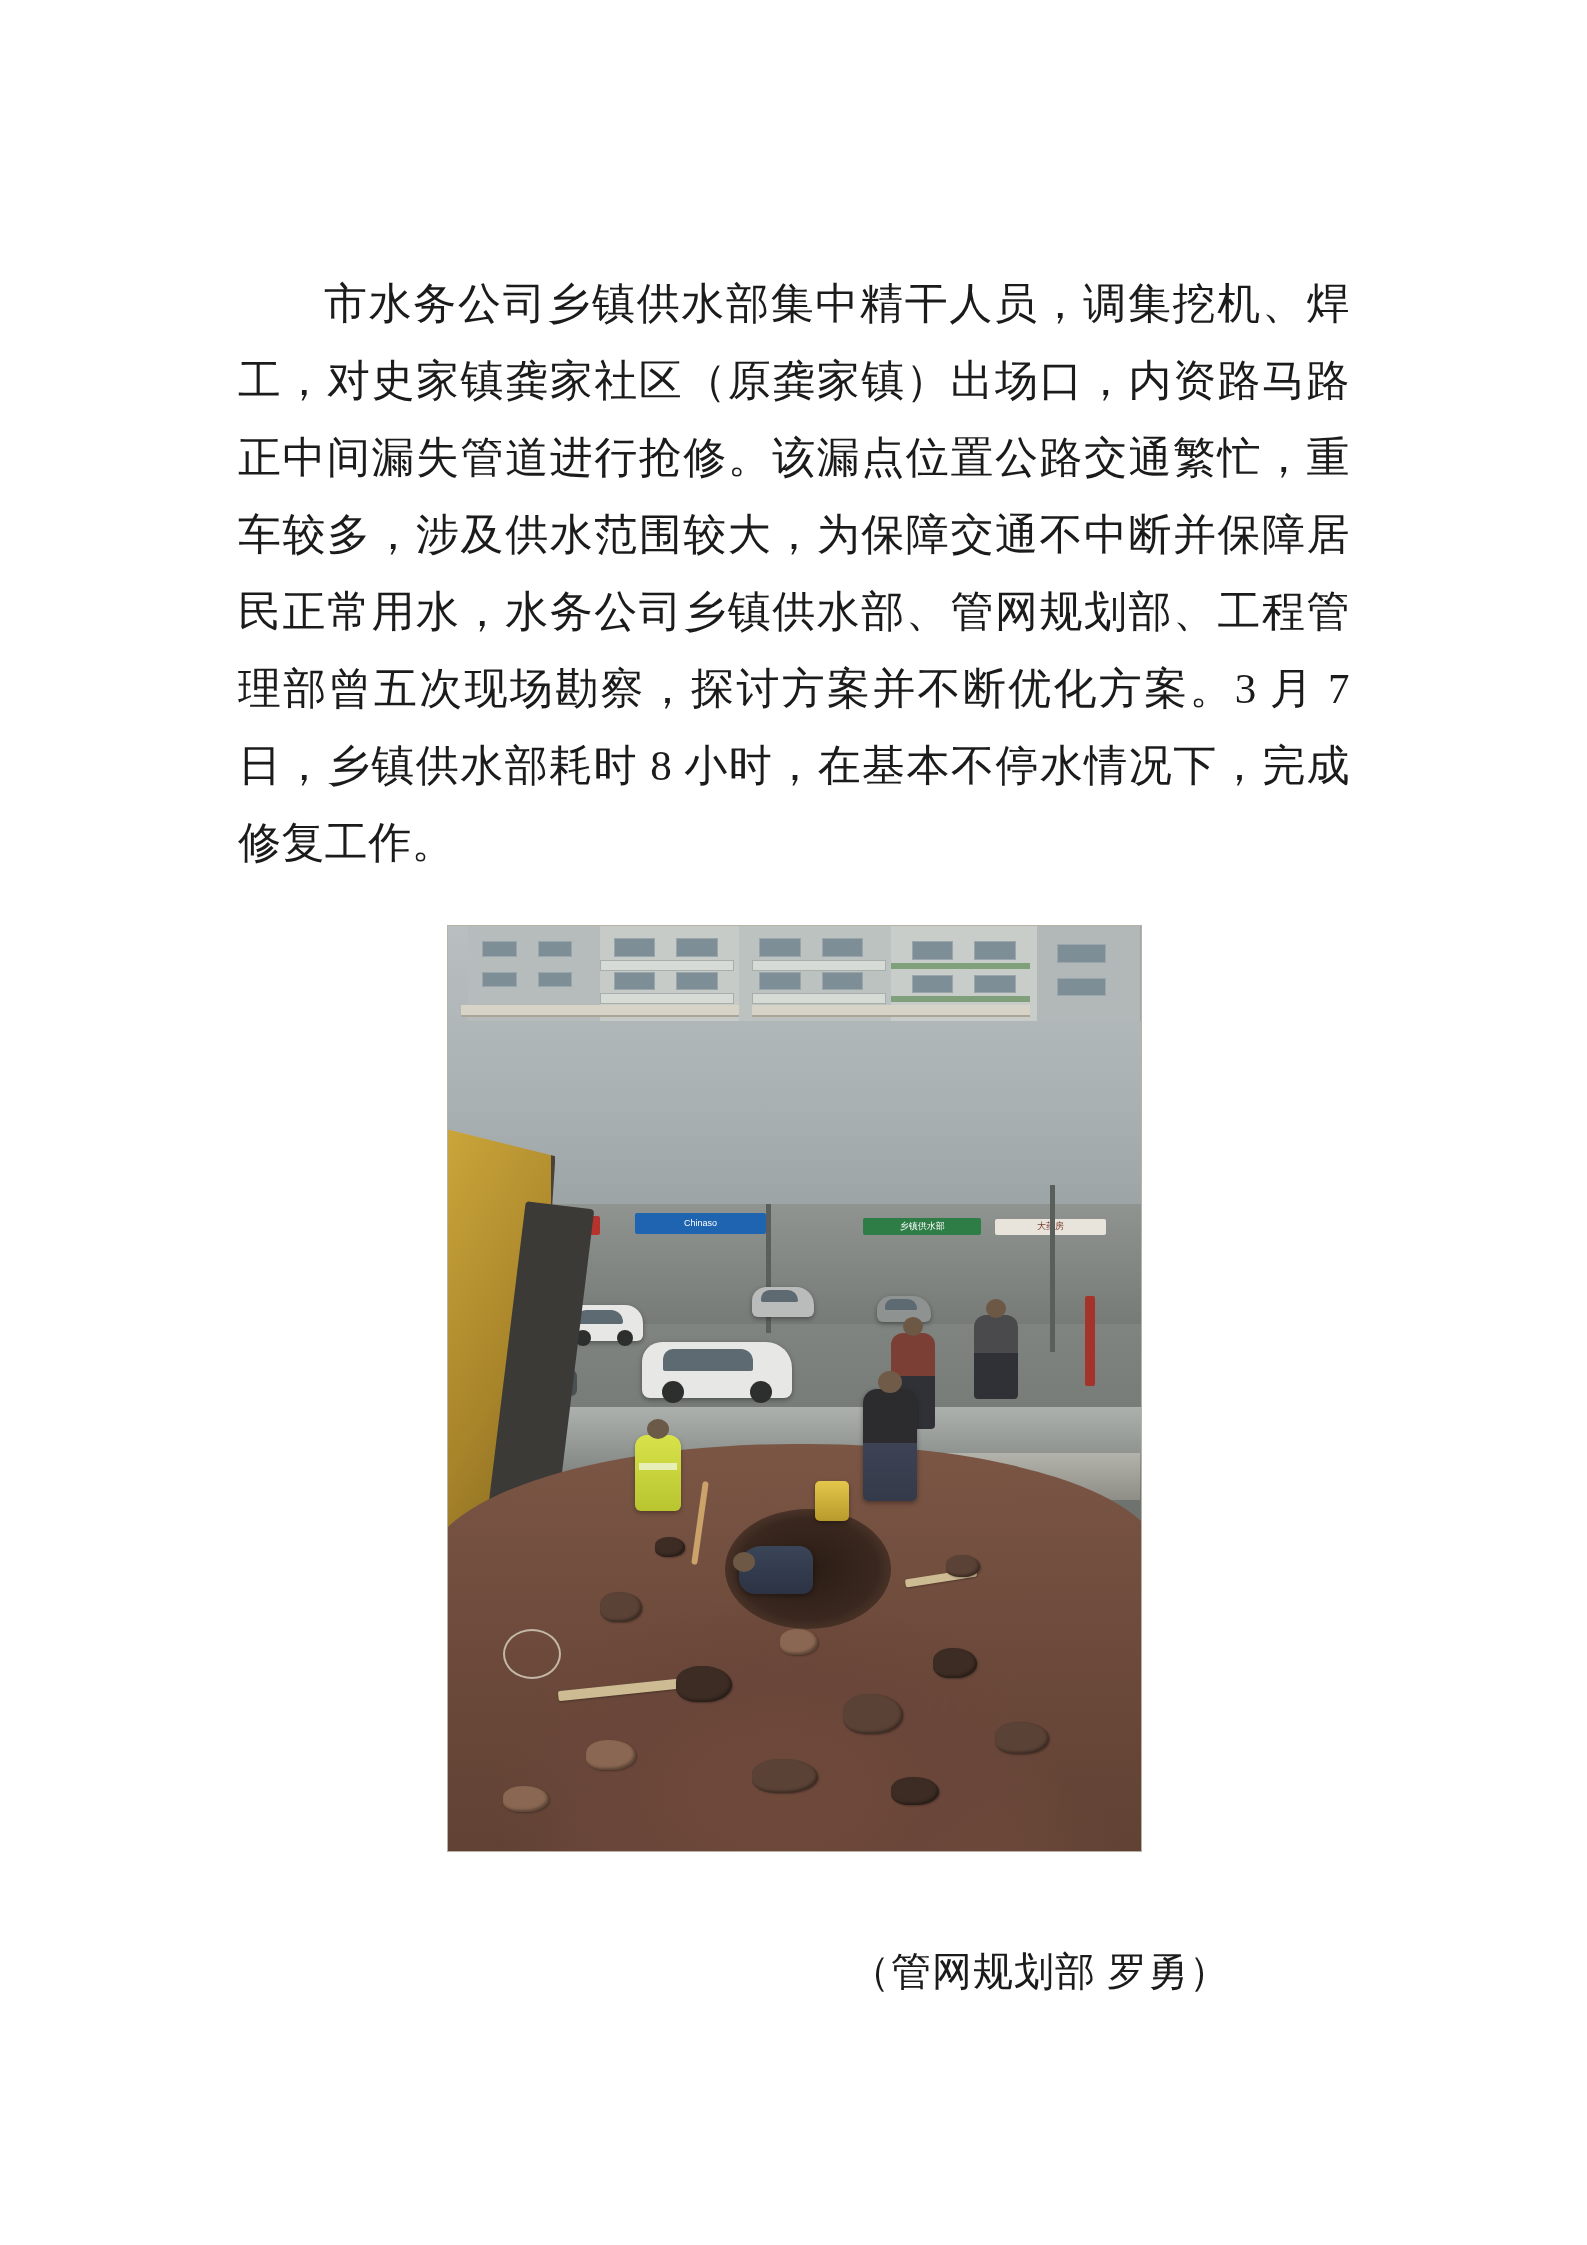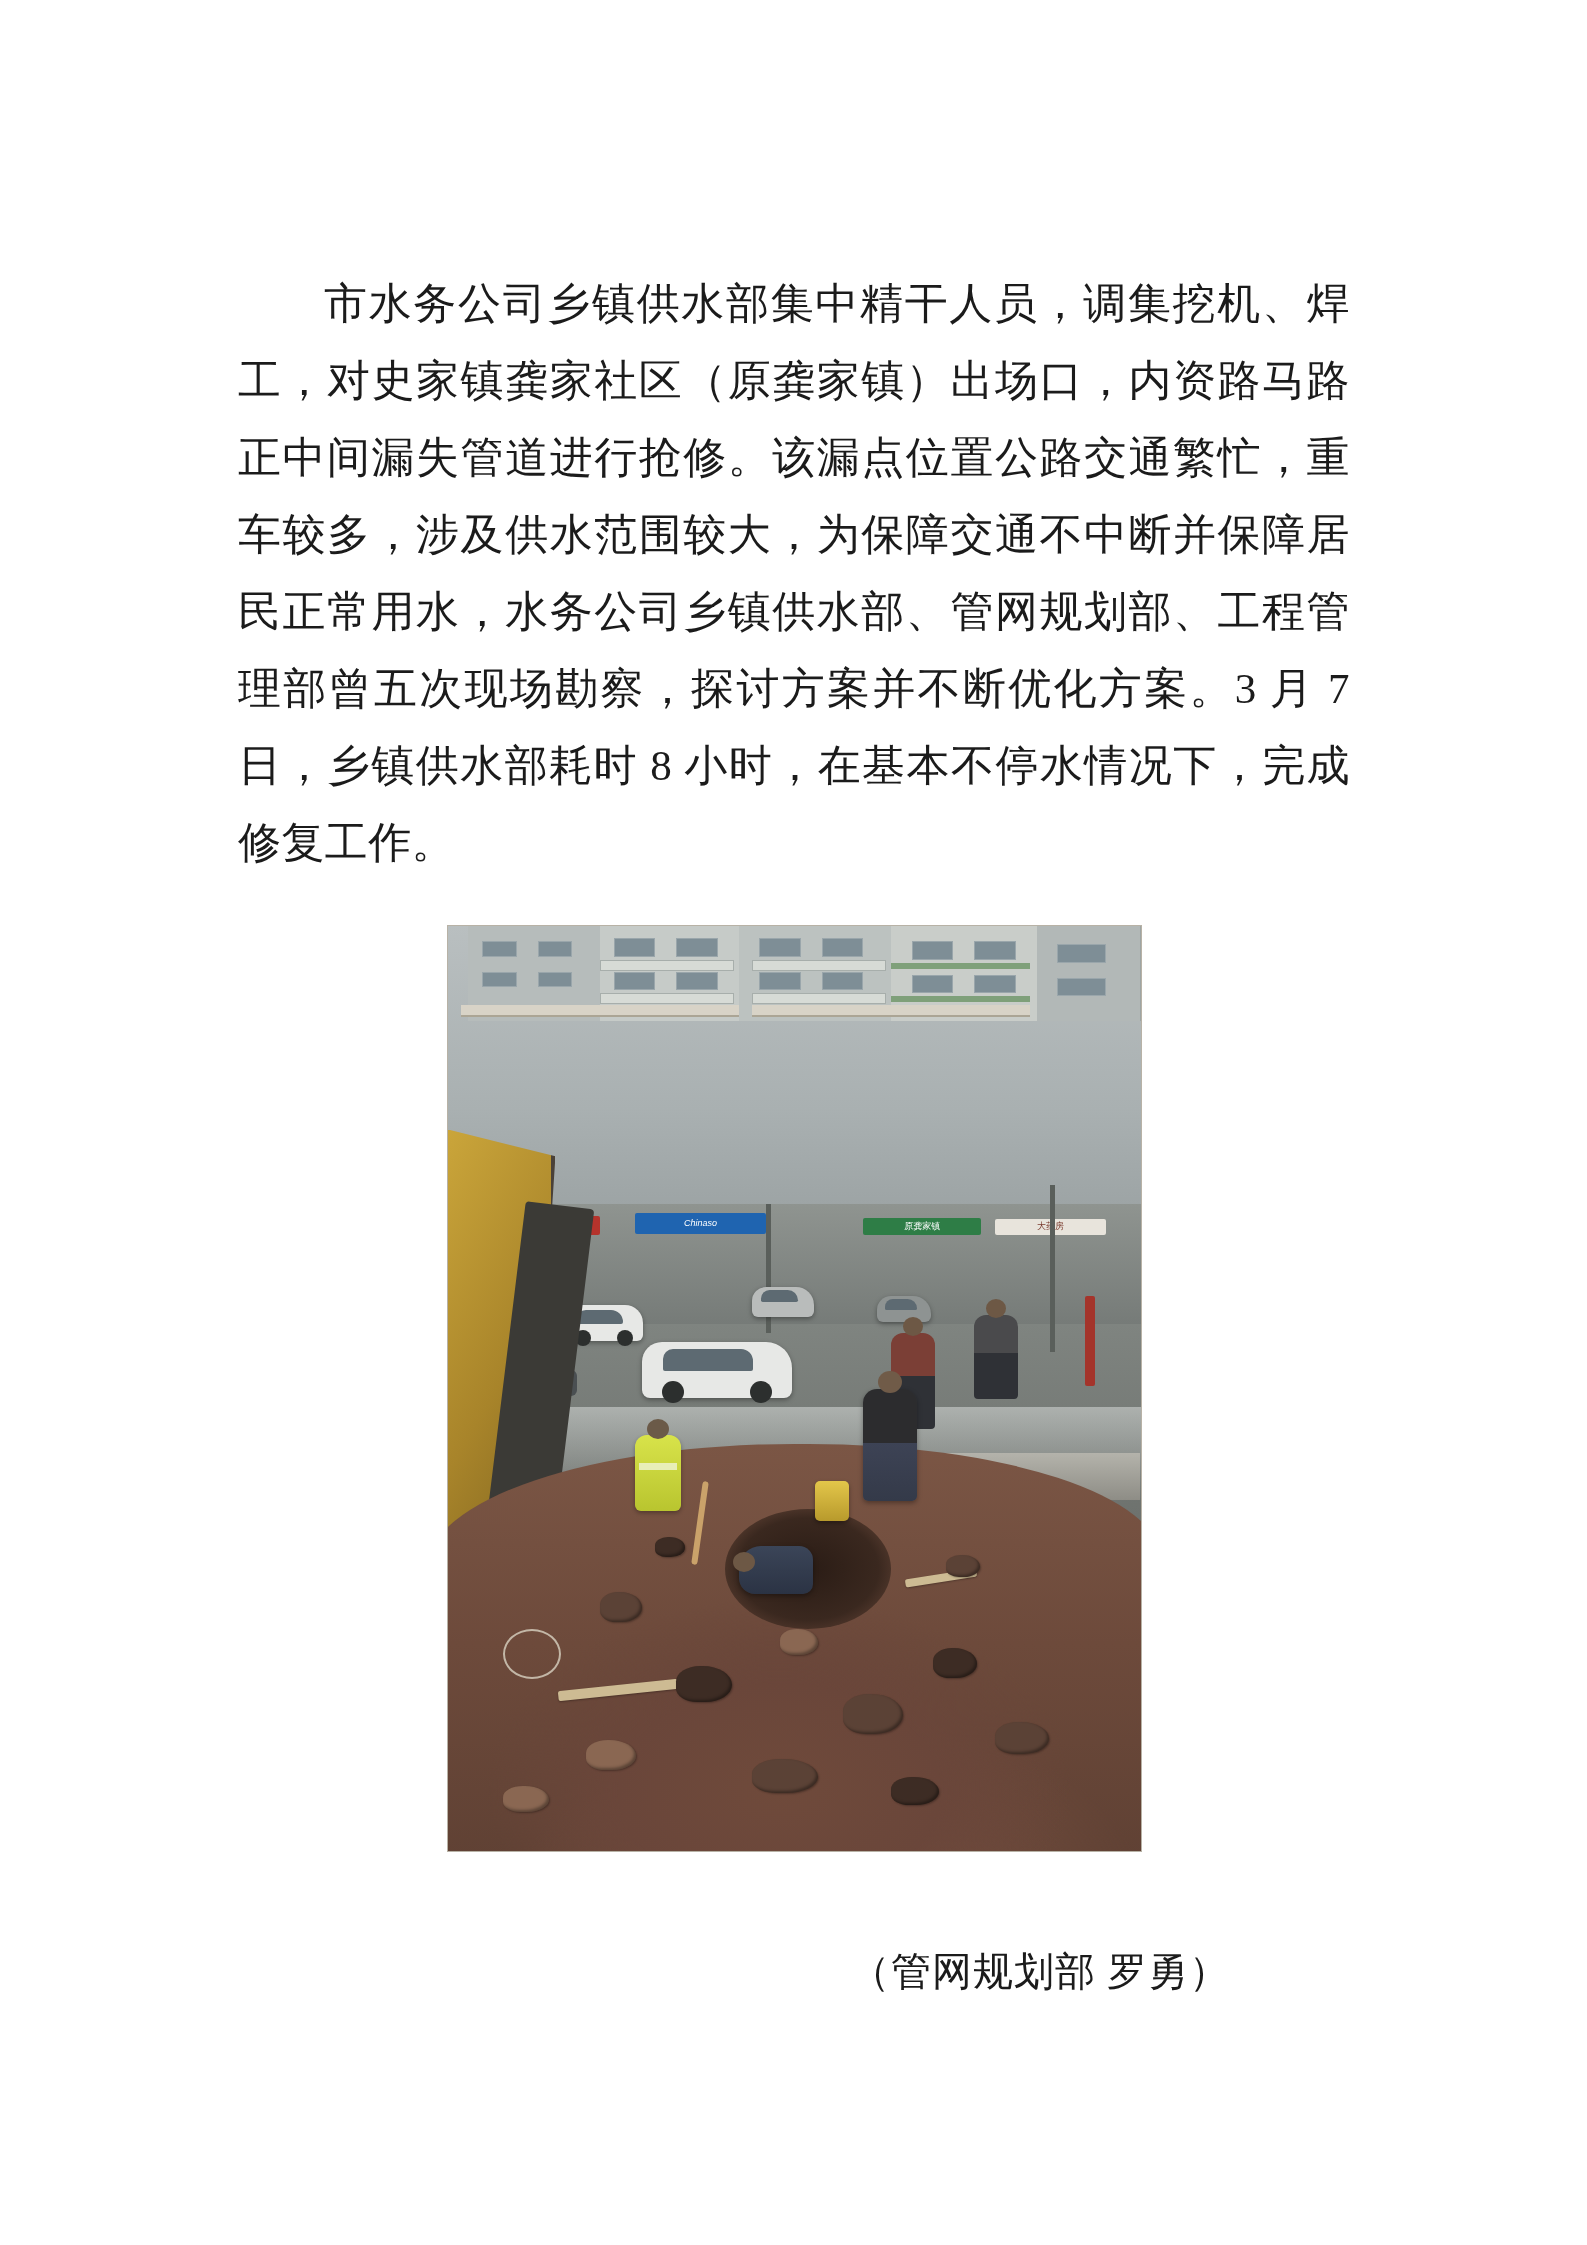--- a/index.html
+++ b/index.html
@@ -90,21 +90,21 @@
     position: absolute;
     border-radius: 2px;
     font-family: "Liberation Sans", sans-serif;
     font-size: 9px;
     color: #fff;
     display: flex; align-items: center; justify-content: center;
     overflow: hidden;
     white-space: nowrap;
   }
   .sign.red  { background: #b5332c; }
-  .sign.blue { background: #1f64b0; font-style: italic; }
+  .sign.blue { background: #1f64b0; }
   .sign.grn  { background: #2e7d46; }
   .sign.wht  { background: #e8e4dc; color:#7a3b2e; }
   .awning {
     position: absolute;
     background: #d8d3c7;
     border-bottom: 2px solid #aba595;
   }
   .road {
     position: absolute; left: 0; top: 43%; width: 100%; height: 22%;
     background: linear-gradient(180deg,#7f8480 0%, #6d716d 100%);
@@ -298,21 +298,21 @@
           <div class="green-rail" style="left:64%;top:12%;width:20%;height:2%"></div>
           <div class="green-rail" style="left:64%;top:23%;width:20%;height:2%"></div>
 
           <div class="awning" style="left:2%;top:26%;width:40%;height:3%"></div>
           <div class="awning" style="left:44%;top:26%;width:40%;height:3%"></div>
         </div>
 
         <div class="shopfront">
           <div class="sign red" style="left:6%;top:10%;width:16%;height:16%">彩妆艺</div>
           <div class="sign blue" style="left:27%;top:8%;width:19%;height:17%">Chinaso</div>
-          <div class="sign grn" style="left:60%;top:12%;width:17%;height:14%">原龚家镇</div>
+          <div class="sign grn" style="left:60%;top:12%;width:17%;height:14%">乡镇供水部</div>
           <div class="sign wht" style="left:79%;top:13%;width:16%;height:13%">大药房</div>
         </div>
 
         <div class="sidewalk"></div>
         <div class="road"></div>
         <div class="road-shine"></div>
         <div class="curb"></div>
 
         <div class="pole" style="left:46%;top:30%;height:14%"></div>
         <div class="pole" style="left:87%;top:28%;height:18%"></div>

